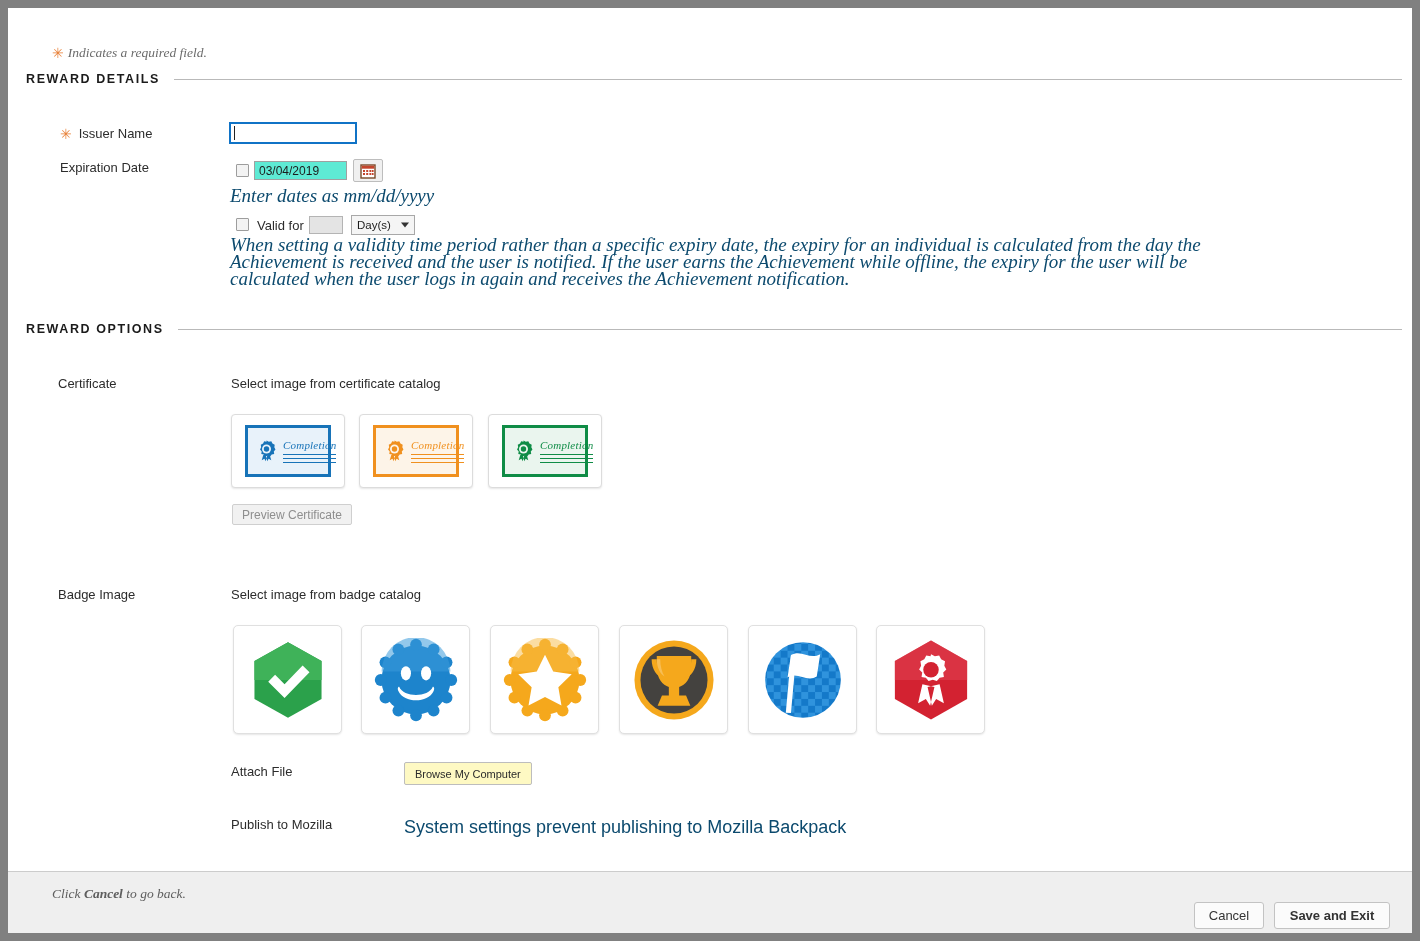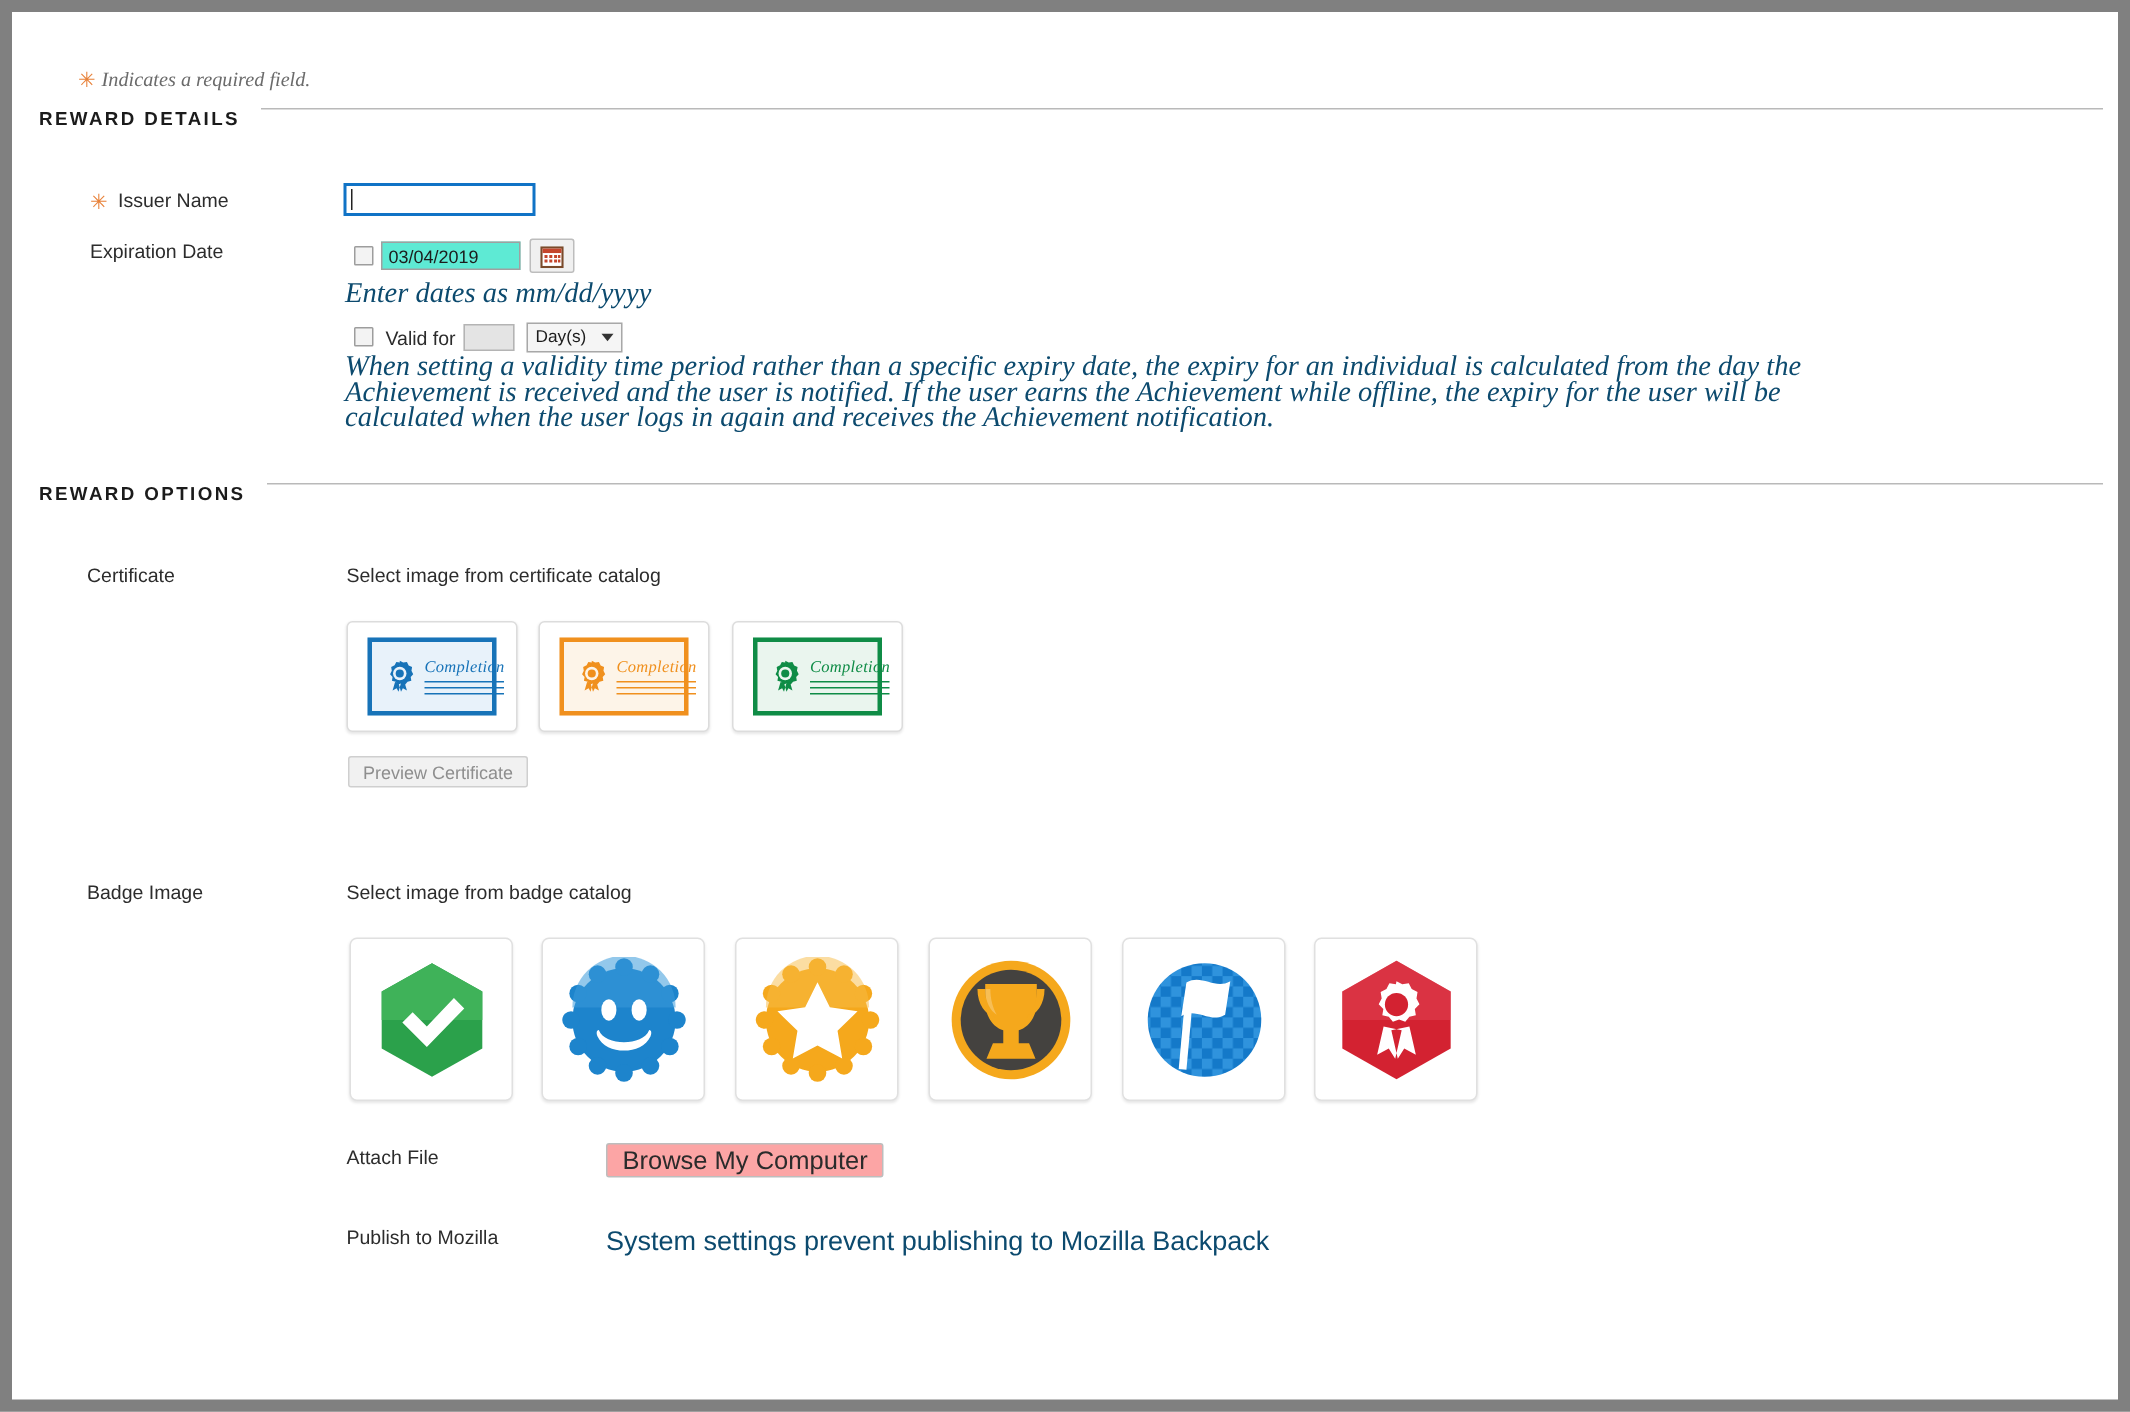--- a/index.html
+++ b/index.html
@@ -27,21 +27,21 @@
   }
   .req-star {
     color: #e8823a; font-style: normal;
     font-size: 14px; font-family: "Liberation Sans", sans-serif;
     vertical-align: -1px; margin-right: 4px;
   }
 
   
   .section-head {
     position: absolute; left: 18px; right: 10px;
-    display: flex; gap: 14px;
+    display: flex; align-items: center; gap: 14px;
   }
   .section-head .title {
     font-size: 12.5px; font-weight: bold; letter-spacing: 1.6px;
     color: #1b1b1b; white-space: nowrap;
   }
   .section-head .rule {
     flex: 1 1 auto; height: 1px; background: #b9b9b9;
   }
 
   
@@ -149,22 +149,22 @@
   }
   .preview-btn {
     position: absolute; left: 224px; top: 496px;
     height: 21px; padding: 0 9px;
     border: 1px solid #cfcfcf; background: #f1f1f1;
     color: #8e8e8e; font-size: 12px;
   }
   .browse-btn {
     position: absolute; left: 396px; top: 754px;
     height: 23px; padding: 0 10px;
-    border: 1px solid #bdbdbd; background: #fca5a5;
-    color: #2b2b2b; font-size: 17px;
+    border: 1px solid #bdbdbd; background: #fef9c3;
+    color: #2b2b2b; font-size: 11px;
   }
 
   
   .badge-card {
     position: absolute; top: 617px;
     width: 109px; height: 109px;
     background: #fff; border: 1px solid #e0e0e0; border-radius: 5px;
     box-shadow: 0 1px 2px rgba(0,0,0,.10);
     display: flex; align-items: center; justify-content: center;
     cursor: pointer;
@@ -409,14 +409,19 @@
     </svg>
   </div>
 
   <div class="row-label" style="left:223px; top:756px;">Attach File</div>
   <button class="btn browse-btn">Browse My Computer</button>
 
   <div class="row-label" style="left:223px; top:809px;">Publish to Mozilla</div>
   <div class="publish-text">System settings prevent publishing to Mozilla Backpack</div>
 
 
+  <div id="footer">
+    <div class="footer-note"><span>Click </span><b>Cancel</b><span> to go back.</span></div>
+    <button class="foot-btn" id="cancel-btn">Cancel</button>
+    <button class="foot-btn" id="save-btn">Save and Exit</button>
+  </div>
 
 </div>
 
 </body></html>

